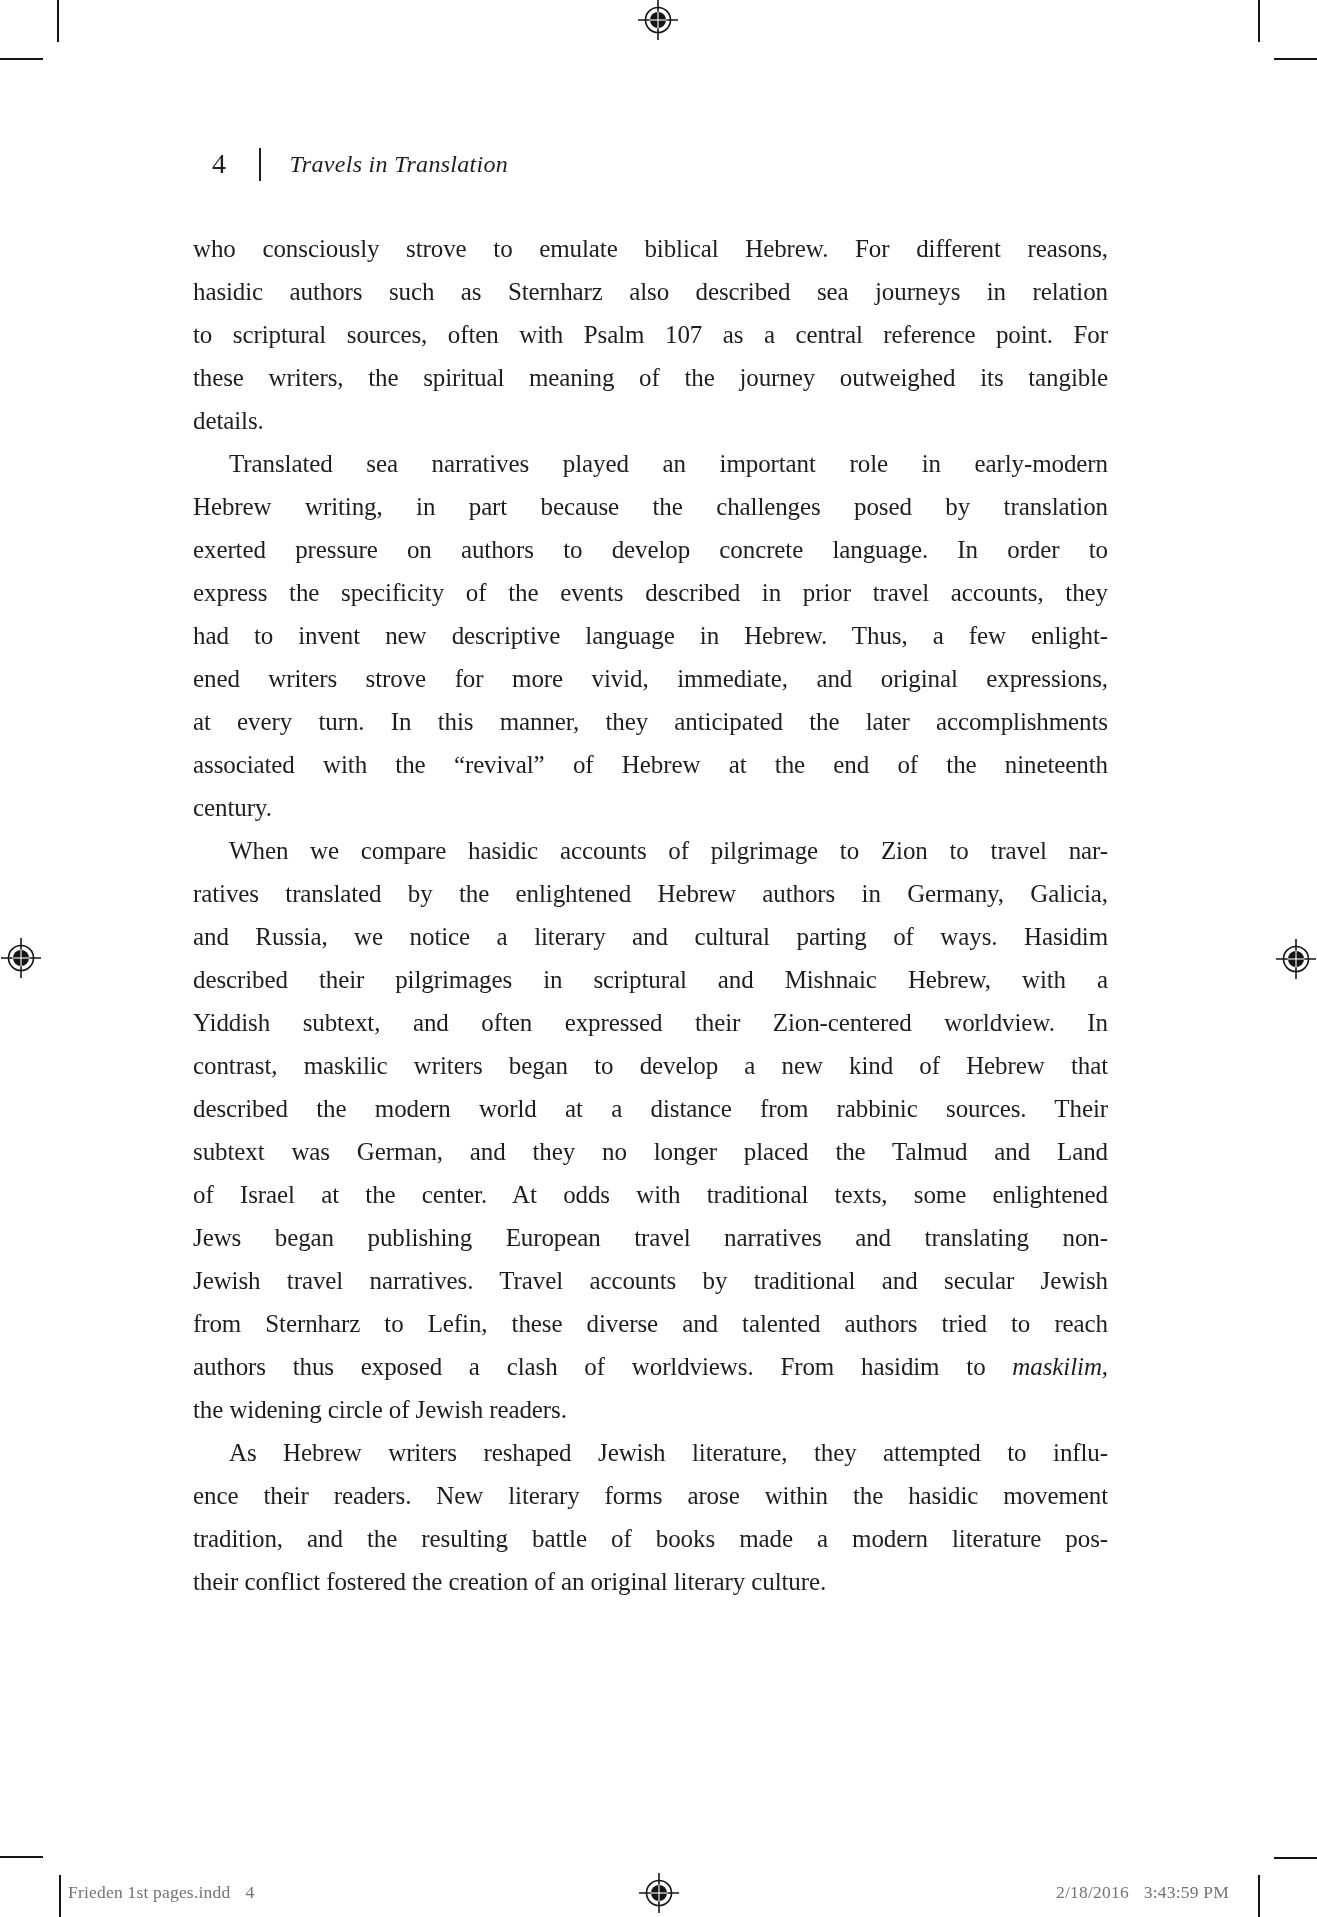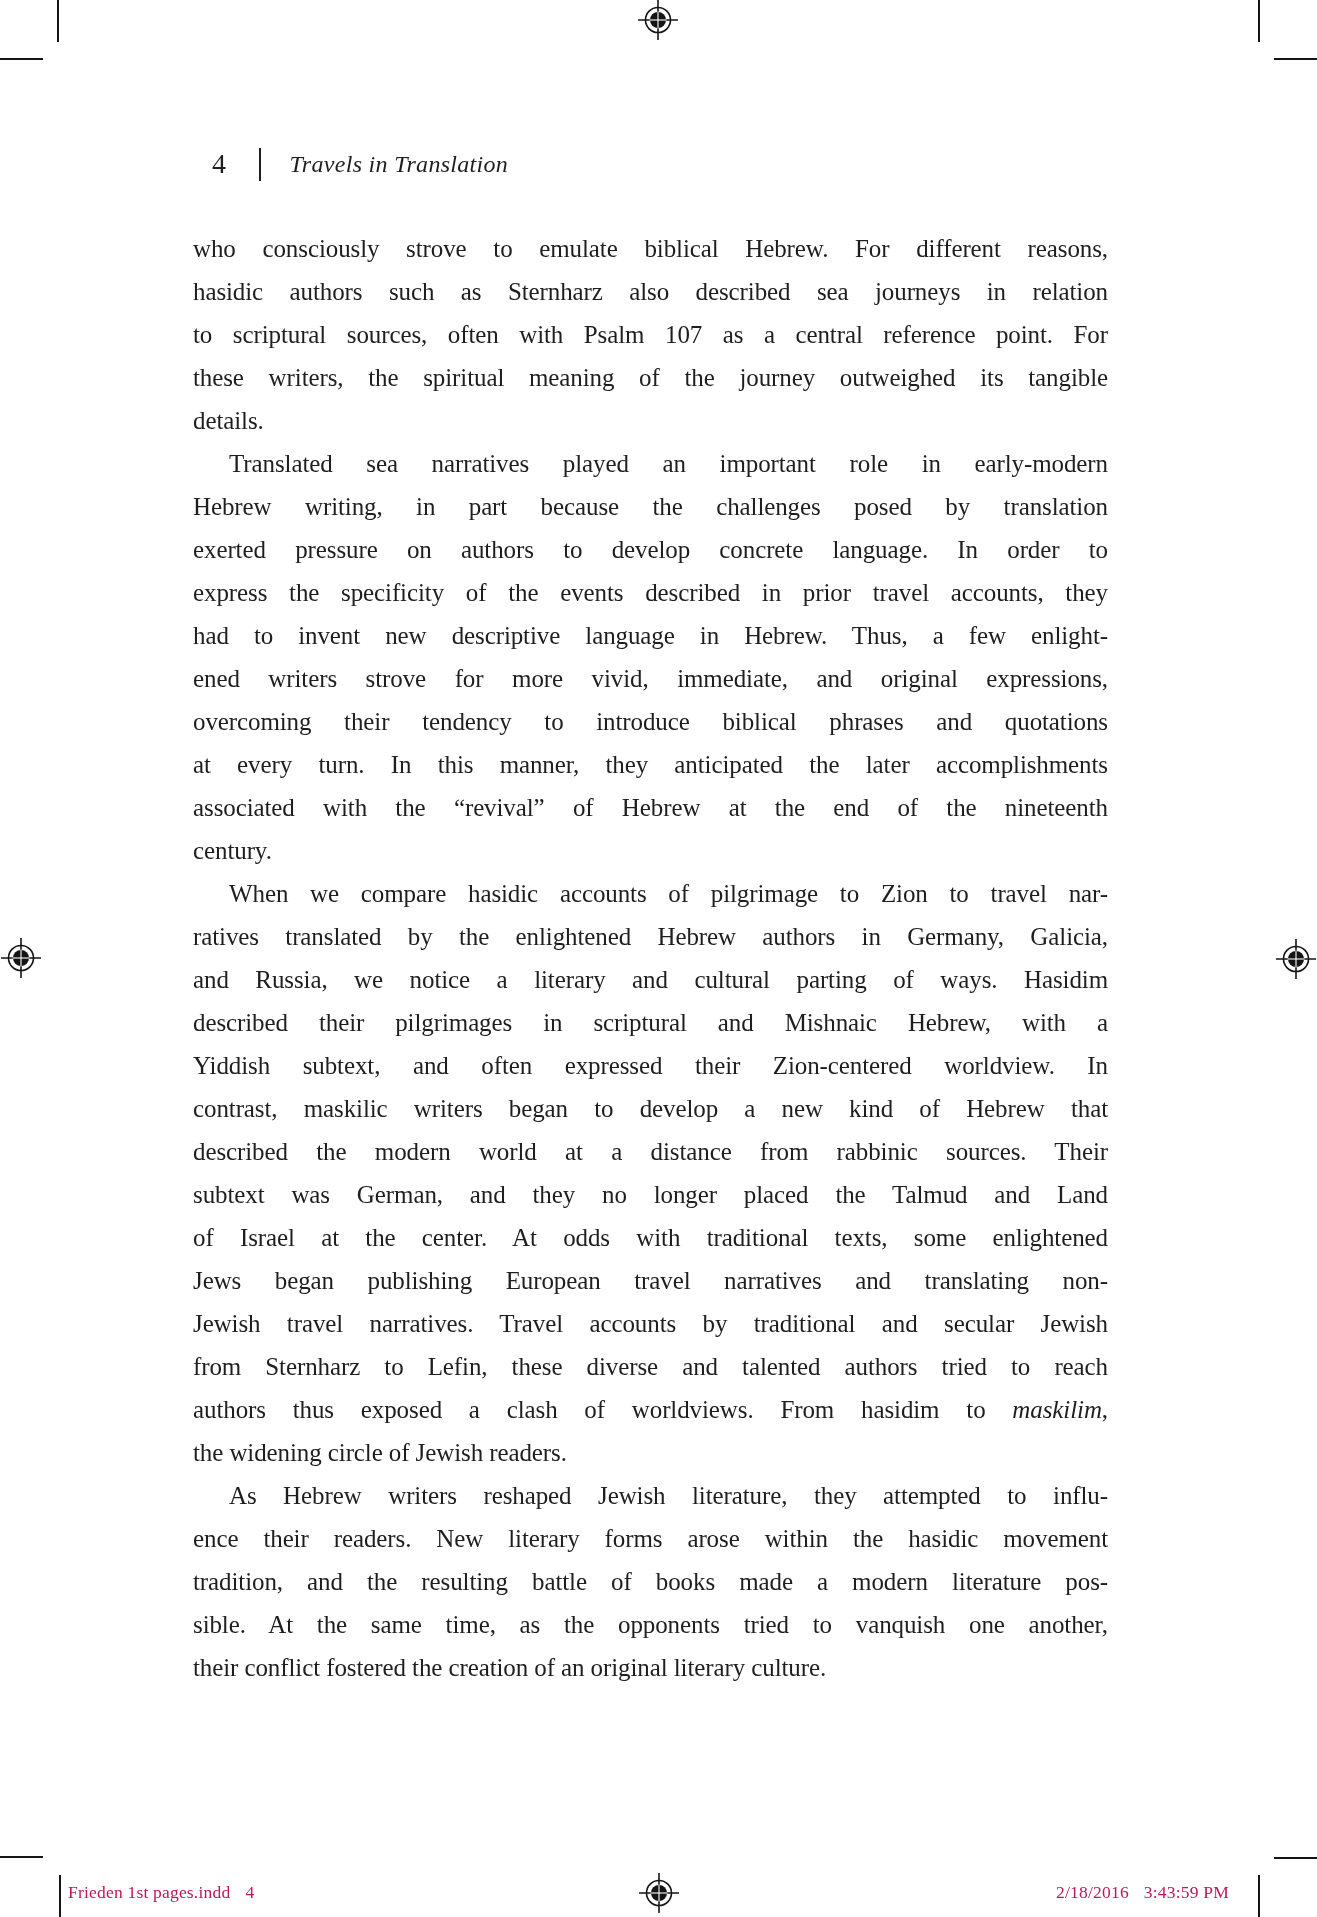--- a/index.html
+++ b/index.html
@@ -39,21 +39,21 @@
   .line {
     height: 43px; line-height: 43px;
     text-align: justify; text-align-last: justify;
   }
   .line.para-end { text-align-last: left; }
   .line.indent { padding-left: 36px; }
 
   
   .slug {
     position: absolute; top: 1882px; font-size: 17.5px;
-    letter-spacing: 0.2px; white-space: nowrap; color: #be185d;
+    letter-spacing: 0.2px; white-space: nowrap; color: #737373;
   }
   .slug-left { left: 68px; }
   .slug-right { right: 88px; }
   .slug .gap { display: inline-block; width: 15px; }
 </style>
 </head>
 <body>
 
 <div class="sheet">
 
@@ -110,42 +110,40 @@
       <div class="line">hasidic authors such as Sternharz also described sea journeys in relation</div>
       <div class="line">to scriptural sources, often with Psalm 107 as a central reference point. For</div>
       <div class="line">these writers, the spiritual meaning of the journey outweighed its tangible</div>
       <div class="line para-end">details.</div>
       <div class="line indent">Translated sea narratives played an important role in early-modern</div>
       <div class="line">Hebrew writing, in part because the challenges posed by translation</div>
       <div class="line">exerted pressure on authors to develop concrete language. In order to</div>
       <div class="line">express the specificity of the events described in prior travel accounts, they</div>
       <div class="line">had to invent new descriptive language in Hebrew. Thus, a few enlight-</div>
       <div class="line">ened writers strove for more vivid, immediate, and original expressions,</div>
-      <div class="line">overcoming their tendency to introduce biblical phrases and quotations</div>
       <div class="line">at every turn. In this manner, they anticipated the later accomplishments</div>
       <div class="line">associated with the “revival” of Hebrew at the end of the nineteenth</div>
       <div class="line para-end">century.</div>
       <div class="line indent">When we compare hasidic accounts of pilgrimage to Zion to travel nar-</div>
       <div class="line">ratives translated by the enlightened Hebrew authors in Germany, Galicia,</div>
       <div class="line">and Russia, we notice a literary and cultural parting of ways. Hasidim</div>
       <div class="line">described their pilgrimages in scriptural and Mishnaic Hebrew, with a</div>
       <div class="line">Yiddish subtext, and often expressed their Zion-centered worldview. In</div>
       <div class="line">contrast, maskilic writers began to develop a new kind of Hebrew that</div>
       <div class="line">described the modern world at a distance from rabbinic sources. Their</div>
       <div class="line">subtext was German, and they no longer placed the Talmud and Land</div>
       <div class="line">of Israel at the center. At odds with traditional texts, some enlightened</div>
       <div class="line">Jews began publishing European travel narratives and translating non-</div>
       <div class="line">Jewish travel narratives. Travel accounts by traditional and secular Jewish</div>
       <div class="line">from Sternharz to Lefin, these diverse and talented authors tried to reach</div>
       <div class="line">authors thus exposed a clash of worldviews. From hasidim to <i>maskilim</i>,</div>
       <div class="line para-end">the widening circle of Jewish readers.</div>
       <div class="line indent">As Hebrew writers reshaped Jewish literature, they attempted to influ-</div>
       <div class="line">ence their readers. New literary forms arose within the hasidic movement</div>
       <div class="line">tradition, and the resulting battle of books made a modern literature pos-</div>
-      <div class="line">sible. At the same time, as the opponents tried to vanquish one another,</div>
       <div class="line para-end">their conflict fostered the creation of an original literary culture.</div>
     </div>
 
   <div class="slug slug-left">
     <span>Frieden 1st pages.indd</span><span class="gap"></span><span>4</span>
   </div>
   <div class="slug slug-right">
     <span>2/18/2016</span><span class="gap"></span><span>3:43:59 PM</span>
   </div>
 

